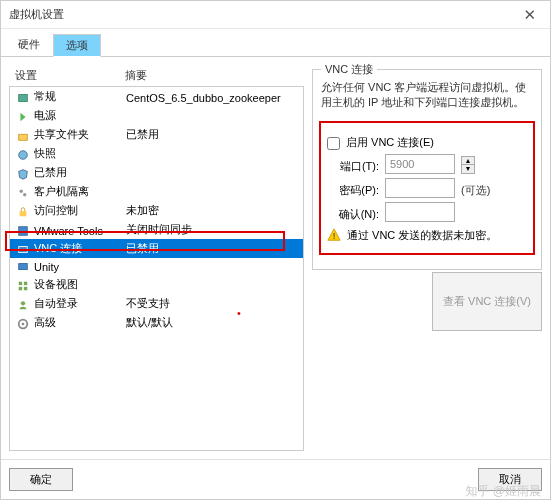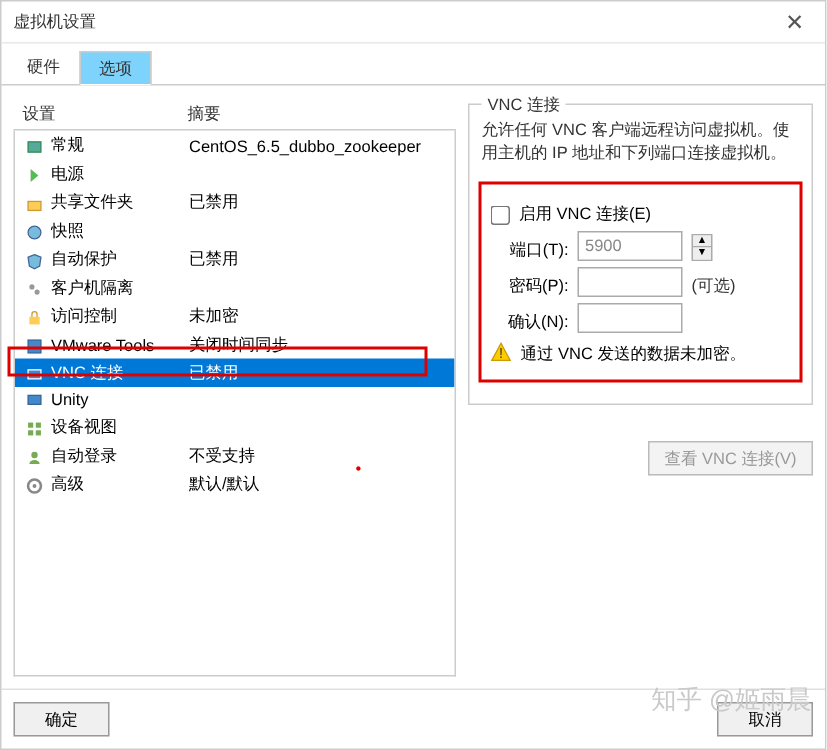--- a/index.html
+++ b/index.html
@@ -29,24 +29,24 @@
 .desc{color:#333;margin-bottom:10px;line-height:1.4}
 .field{display:flex;align-items:flex-end;margin:4px 0;gap:6px}
 .field label{width:52px;text-align:right}
 .field input[type=text]{border:1px solid #aaa;height:20px;padding:0 4px;width:70px}
 .spinner{display:flex;flex-direction:column;border:1px solid #aaa}
 .spinner div{width:12px;height:8px;font-size:7px;text-align:center;line-height:8px;background:#eee;cursor:pointer}
 .spinner div:first-child{border-bottom:1px solid #aaa}
 .hint{color:#333}
 .warn{display:flex;align-items:center;gap:6px;margin-top:6px}
 .warn .wi{width:14px;height:14px}
-.viewbtn{margin-top:24px;align-self:flex-end;padding:3px 10px;border:1px solid #bbb;background:#f3f3f3;color:#999;cursor:default}
+.viewbtn{margin-top:2px;align-self:flex-end;padding:21px 10px;border:1px solid #bbb;background:#f3f3f3;color:#999;cursor:default}
 .footer{padding:8px;display:flex;justify-content:space-between;gap:6px;border-top:1px solid #e0e0e0}
 .footer button{padding:3px 20px;border:1px solid #999;background:#f0f0f0;cursor:pointer}
-.watermark{position:absolute;right:10px;bottom:22px;color:#c9c9c9;font-size:17px}
+.watermark{position:absolute;right:10px;bottom:0;color:#c9c9c9;font-size:12px}
 .reddot{color:#d00;position:absolute}
 </style>
 </head>
 <body>
 
 <div class="window">
   <div class="titlebar">
     <span class="title">虚拟机设置</span>
     <span class="closebtn">✕</span>
   </div>
@@ -86,21 +86,20 @@
             <svg class="ic" viewBox="0 0 14 14">
               <circle cx="7" cy="7" r="5" fill="#7bd" stroke="#469"></circle>
             </svg>
             <div class="c1">快照</div>
             <div class="c2"></div>
           </div>
           <div class="row">
             <svg class="ic" viewBox="0 0 14 14">
               <path d="M7 2 L12 4 L11 11 L7 13 L3 11 L2 4 Z" fill="#7bd" stroke="#469"></path>
             </svg>
-            <div class="c1">自动保护</div>
             <div class="c2">已禁用</div>
           </div>
           <div class="row">
             <svg class="ic" viewBox="0 0 14 14">
               <circle cx="5" cy="5" r="2" fill="#999"></circle>
               <circle cx="9" cy="9" r="2" fill="#999"></circle>
             </svg>
             <div class="c1">客户机隔离</div>
             <div class="c2"></div>
           </div>

